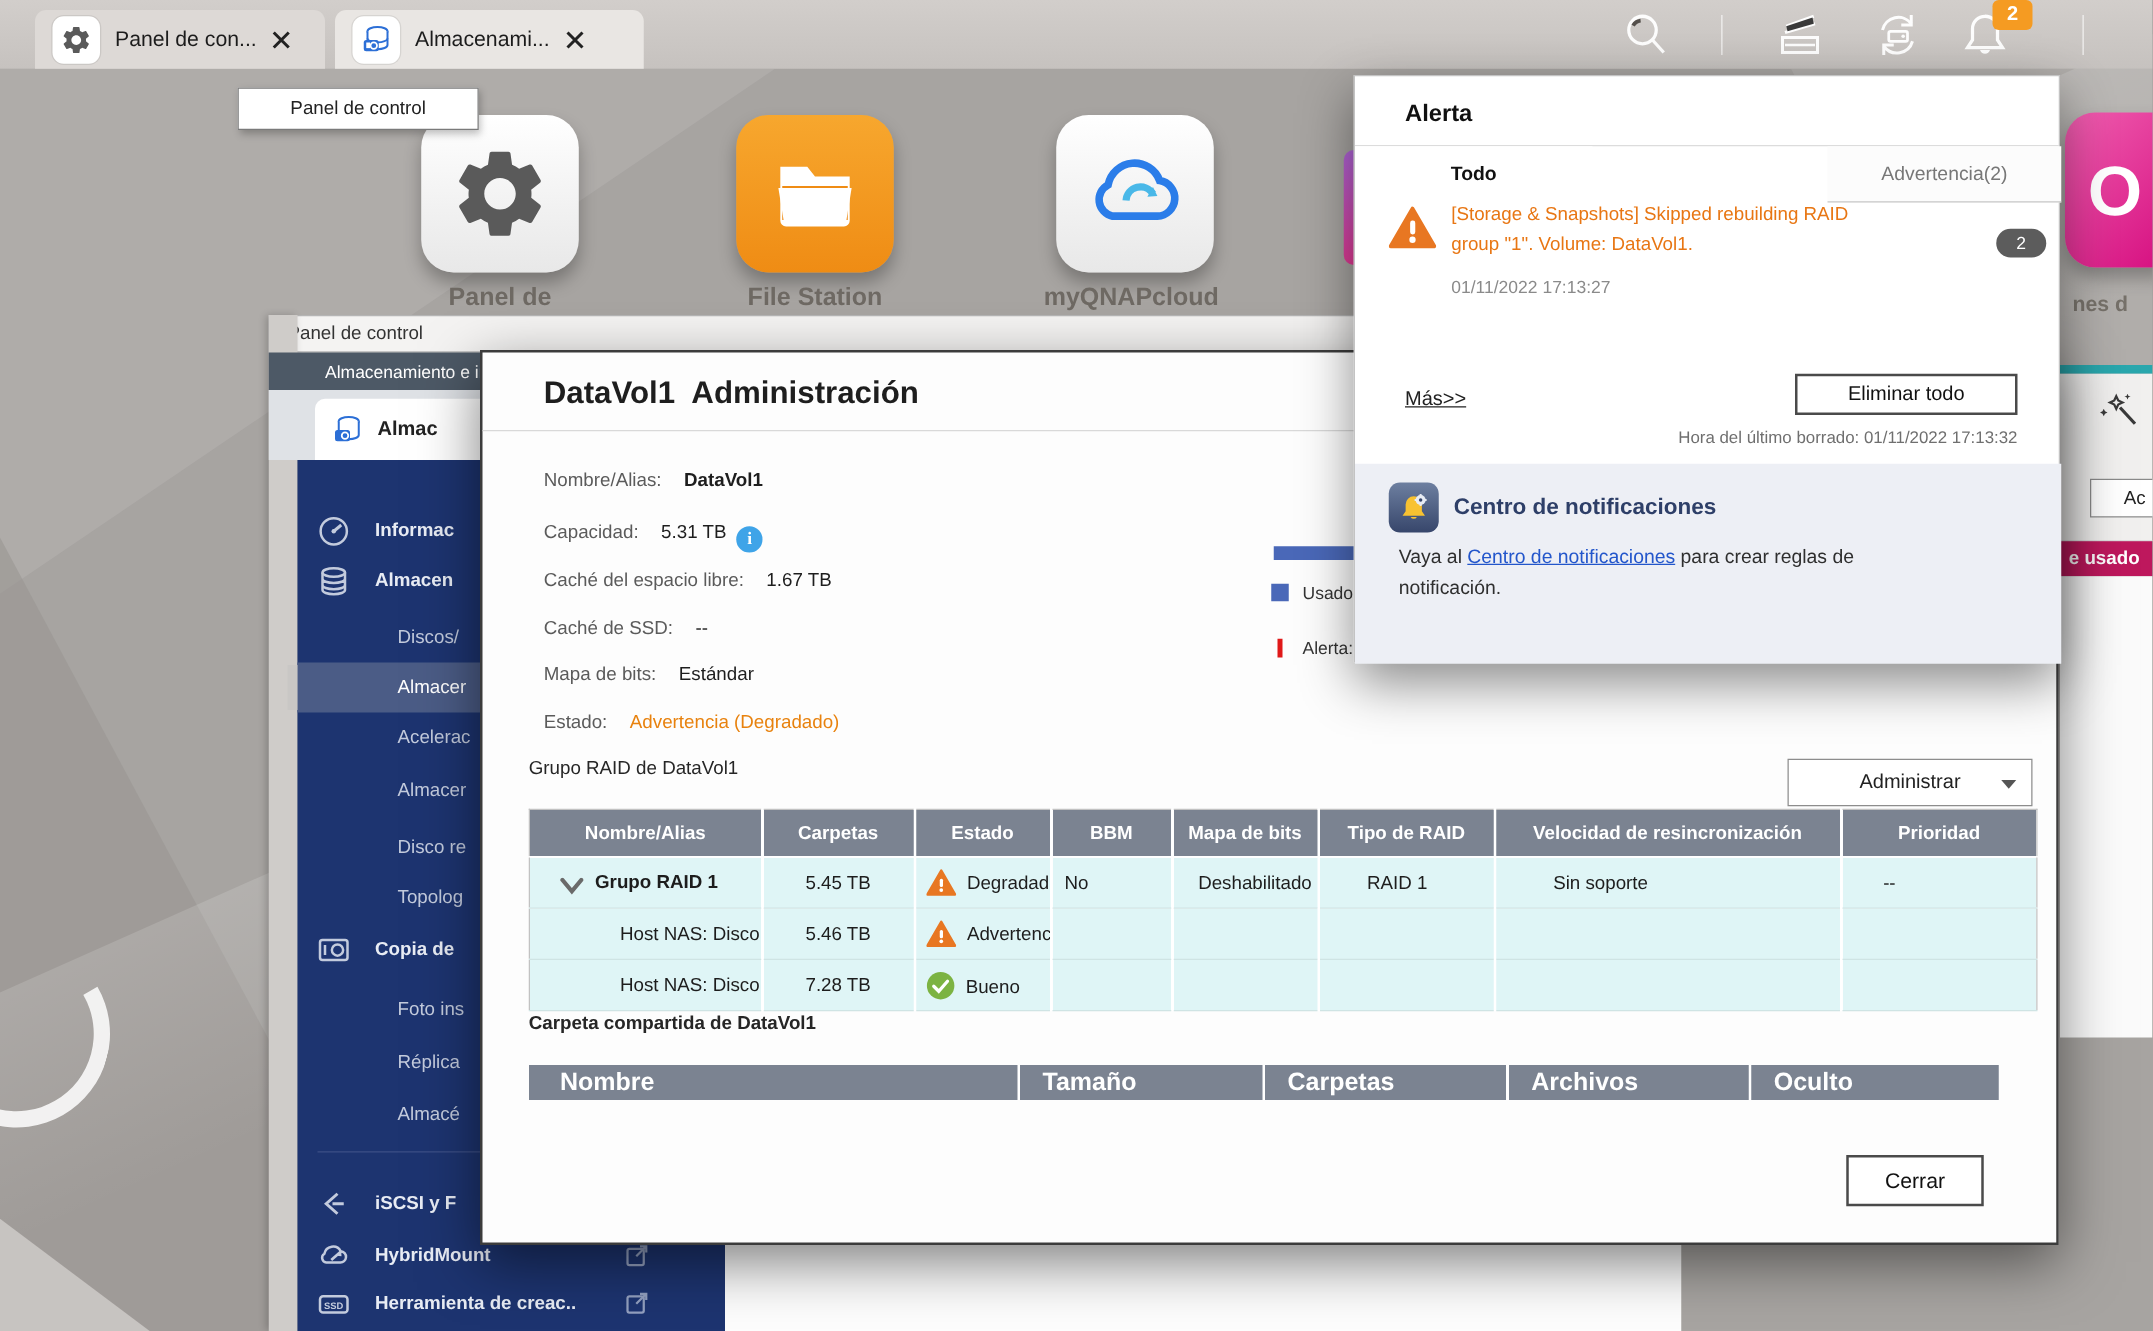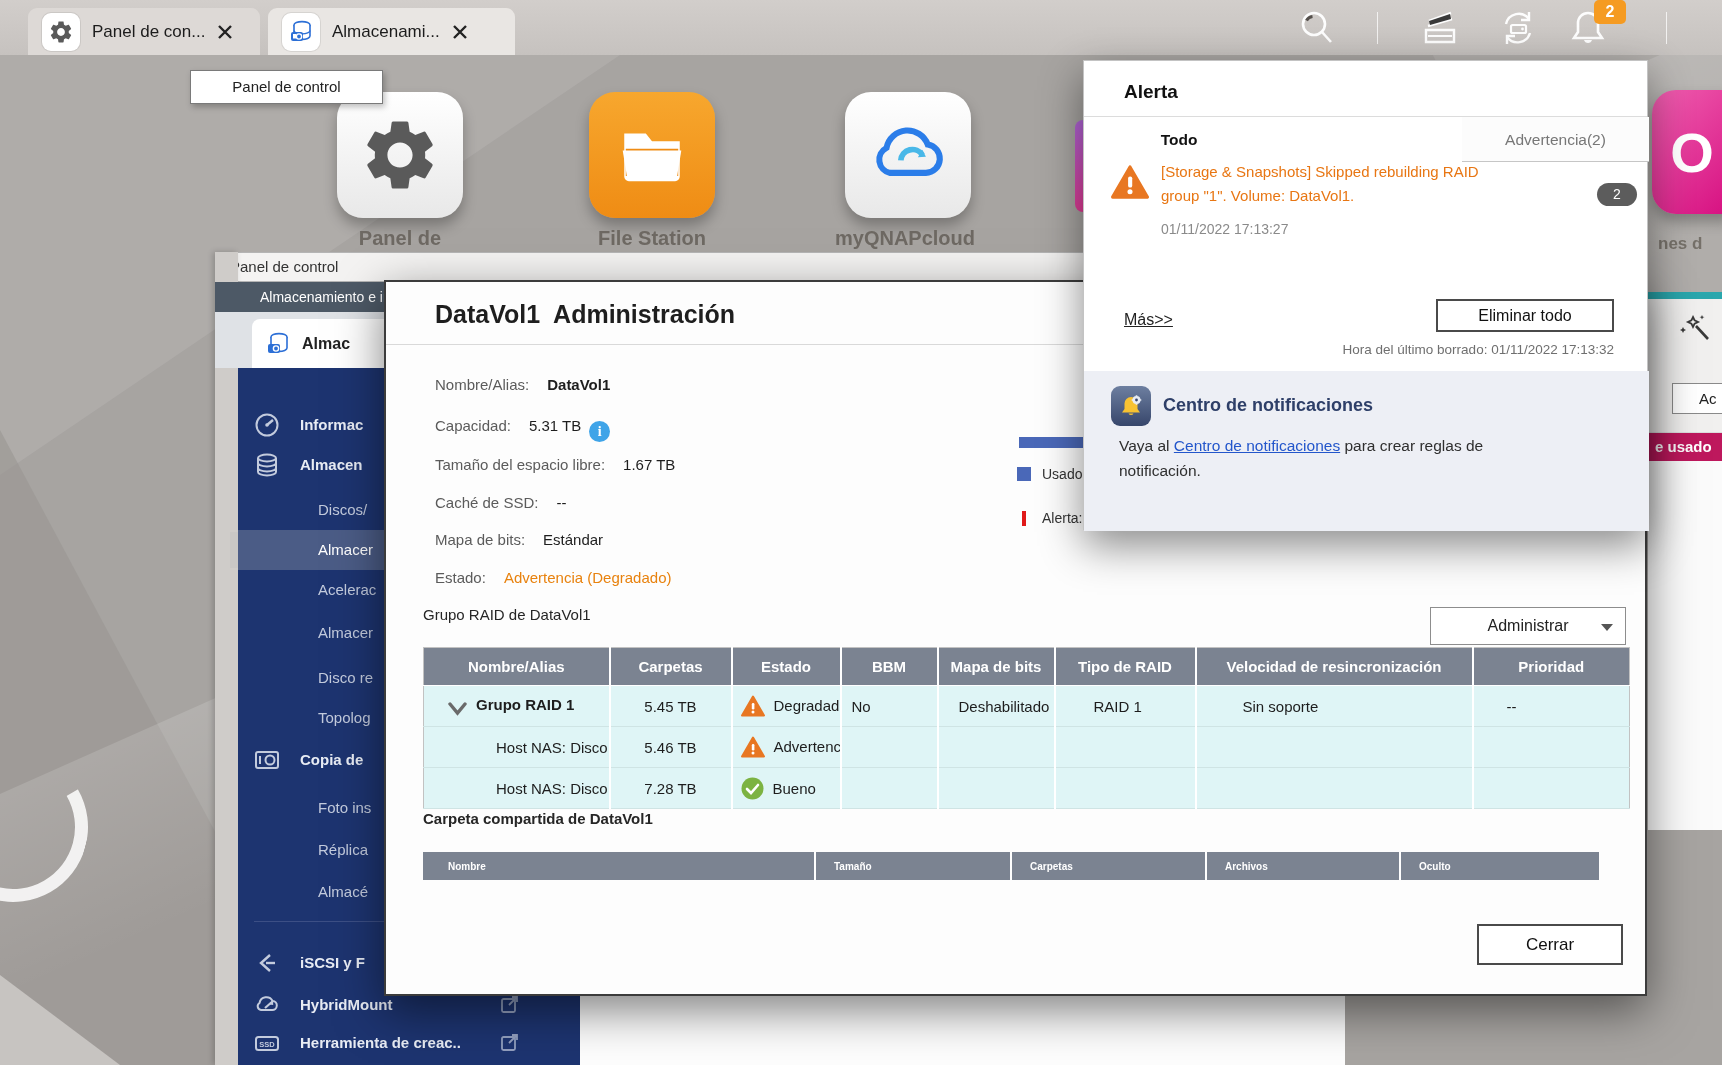--- a/index.html
+++ b/index.html
@@ -86,23 +86,23 @@
   table.raid td:first-child{border-left:none;}
   table.raid tr td{border-bottom:1px solid #cfe4e4;}
   table.raid{border:1px solid #c2c2c2;}
   .cellpad10{padding-left:10px;}.cellpad20{padding-left:20px;}.cellpad38{padding-left:38px;}.cellpad46{padding-left:46px;}.cellpad33{padding-left:33px;}
   .namecell1{padding-left:24px;font-weight:bold;}
   .namecell2{padding-left:72px;}
   .statuscell{padding-left:8px;}
   .sticon{display:inline-block;vertical-align:-6px;margin-right:9px;}
 
   table.shared{position:absolute;left:37px;top:570px;width:1176px;border-collapse:collapse;table-layout:fixed;}
-  table.shared th{background:#7b8391;color:#fff;font-size:10px;font-weight:bold;height:28px;text-align:left;padding-left:18px;border-left:2px solid #fff;white-space:nowrap;overflow:hidden;}
+  table.shared th{background:#7b8391;color:#fff;font-size:20px;font-weight:bold;height:28px;text-align:left;padding-left:18px;border-left:2px solid #fff;white-space:nowrap;overflow:hidden;}
   table.shared th:first-child{border-left:none;padding-left:25px;}
-  .closebtn{position:absolute;left:1091px;top:642px;width:146px;height:41px;background:#fff;border:2px solid #4a4a4a;font-size:17px;color:#111;text-align:center;line-height:37px;}
+  .closebtn{position:absolute;left:1091px;top:642px;width:110px;height:41px;background:#fff;border:2px solid #4a4a4a;font-size:17px;color:#111;text-align:center;line-height:37px;}
 
   
   .popup{left:1083px;top:60px;width:565px;height:470px;background:#fff;border:1px solid #c3c3c3;box-shadow:0 16px 40px rgba(0,0,0,.45);z-index:40;}
   .ptitle{position:absolute;left:40px;top:20px;font-size:19px;font-weight:bold;color:#111;}
   .phr{position:absolute;left:0;top:55px;width:100%;height:1px;background:#dcdcdc;}
   .ptab{position:absolute;top:56px;height:45px;font-size:15.5px;text-align:center;line-height:45px;color:#777;background:#fcfcfc;border-bottom:1px solid #c6c6c6;}
   .ptab.active{background:#fff;color:#111;font-weight:bold;border-bottom:none;}
   .ptab.mid{border-left:1px solid #c6c6c6;border-right:1px solid #c6c6c6;}
   .alertline{position:absolute;left:77px;font-size:15px;color:#e87613;white-space:nowrap;}
   .ptime{position:absolute;left:77px;top:160px;font-size:14px;color:#8a8a8a;}
@@ -328,21 +328,21 @@
         </svg>
     </div>
   </div>
 
   <div class="abs dialog">
     <div class="dlg-title">DataVol1  Administración</div>
     <div class="dlg-hr"></div>
 
     <div class="frow" style="top:94px;"><span>Nombre/Alias:</span><span class="fval" style="font-weight:bold;">DataVol1</span></div>
     <div class="frow" style="top:135px;"><span>Capacidad:</span><span class="fval">5.31 TB</span><span class="infoi">i</span></div>
-    <div class="frow" style="top:174px;"><span>Tamaño del espacio libre:</span><span class="fval">1.67 TB</span></div>
+    <div class="frow" style="top:174px;"><span>Caché del espacio libre:</span><span class="fval">1.67 TB</span></div>
     <div class="frow" style="top:212px;"><span>Caché de SSD:</span><span class="fval">--</span></div>
     <div class="frow" style="top:249px;"><span>Mapa de bits:</span><span class="fval">Estándar</span></div>
     <div class="frow" style="top:287px;"><span>Estado:</span><span class="fval warn">Advertencia (Degradado)</span></div>
 
     <div class="usebar"></div>
     <div class="legend" style="left:631px;top:184px;"><span class="lsq"></span><span>Usado</span></div>
     <div class="legend" style="left:631px;top:228px;"><span class="lbar"></span><span>Alerta: 80 %</span></div>
 
     <div class="sectlabel" style="top:324px;">Grupo RAID de DataVol1</div>
     <div class="adminbtn"><span>Administrar</span><span class="caret"></span></div>

